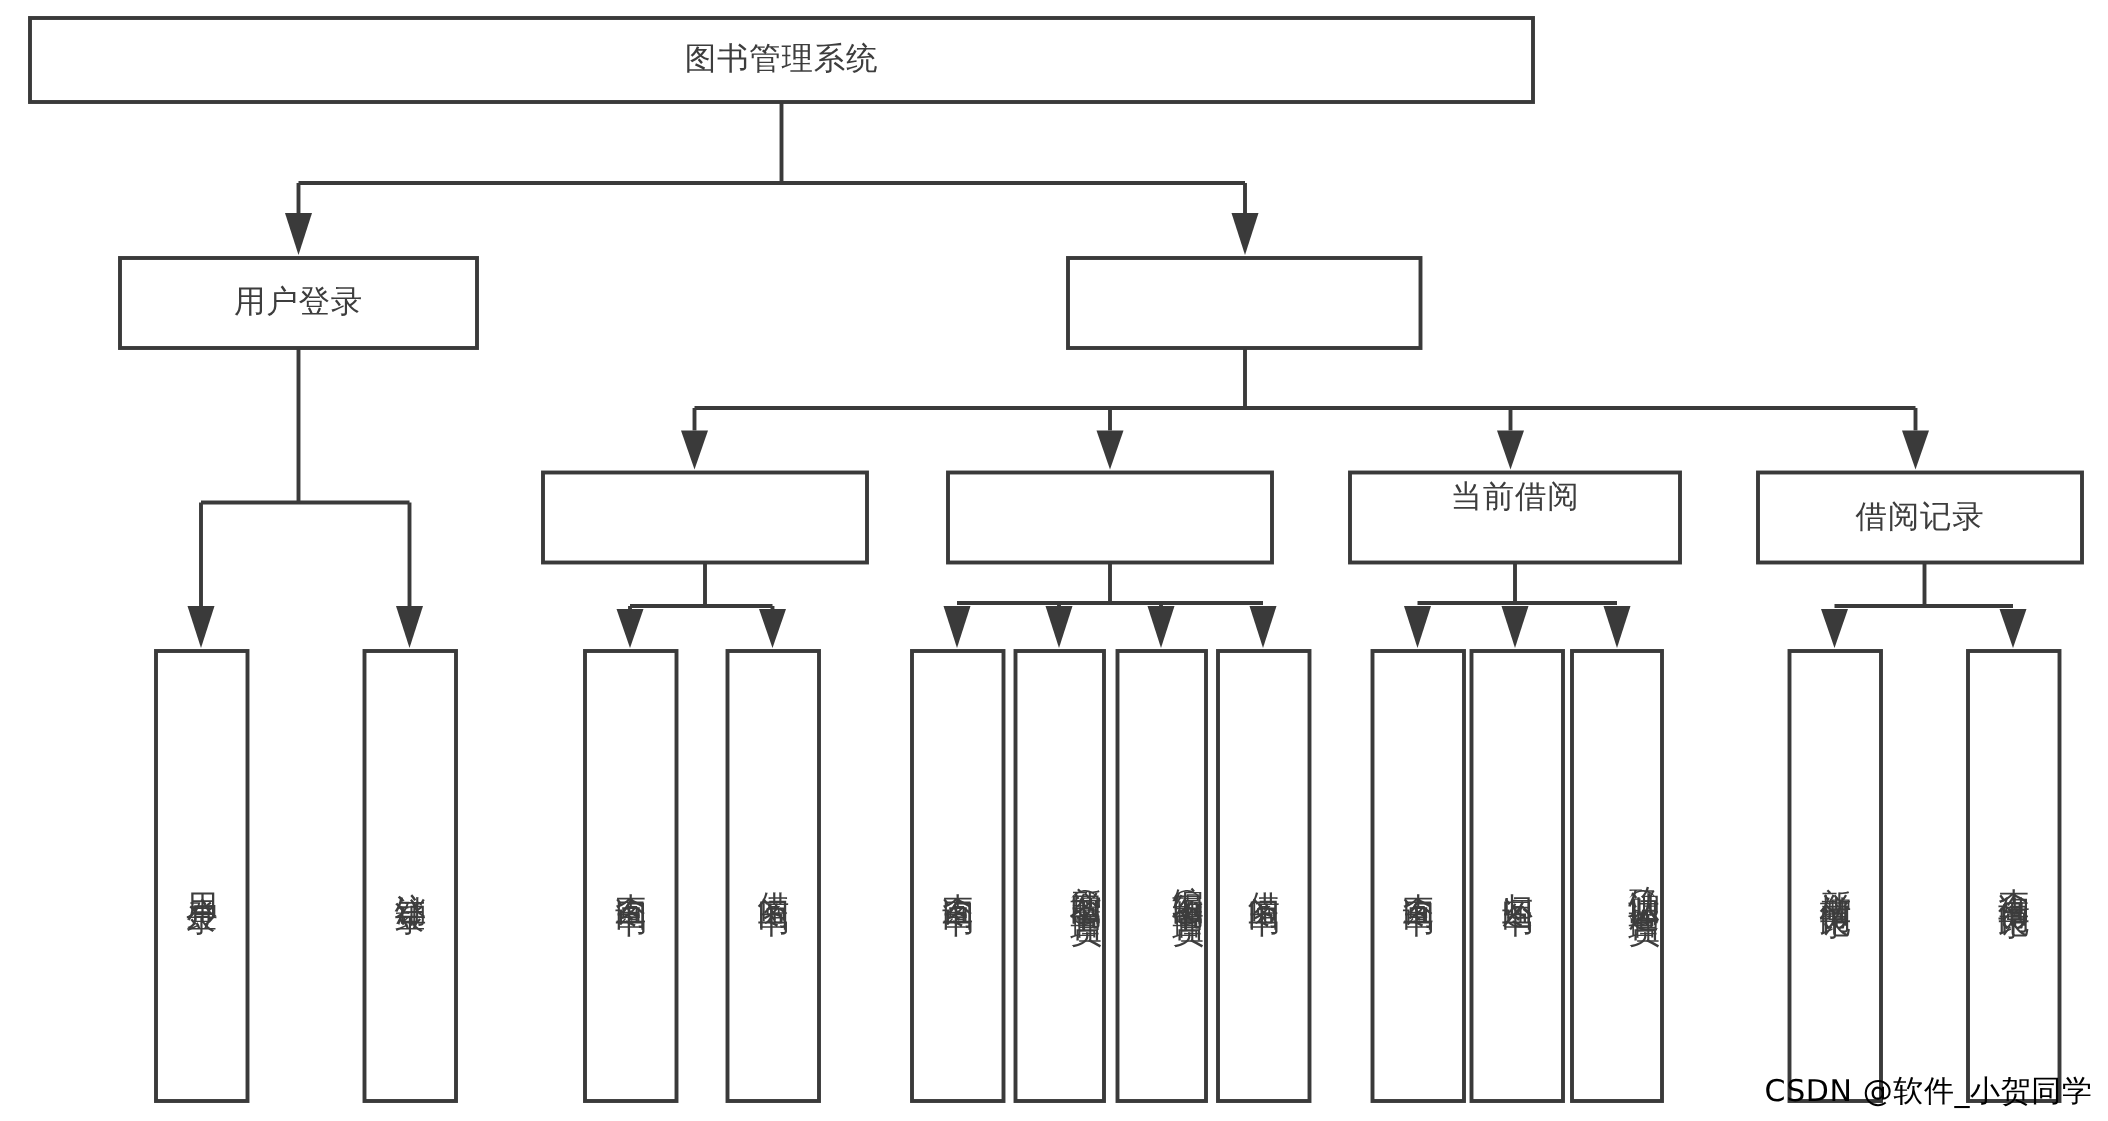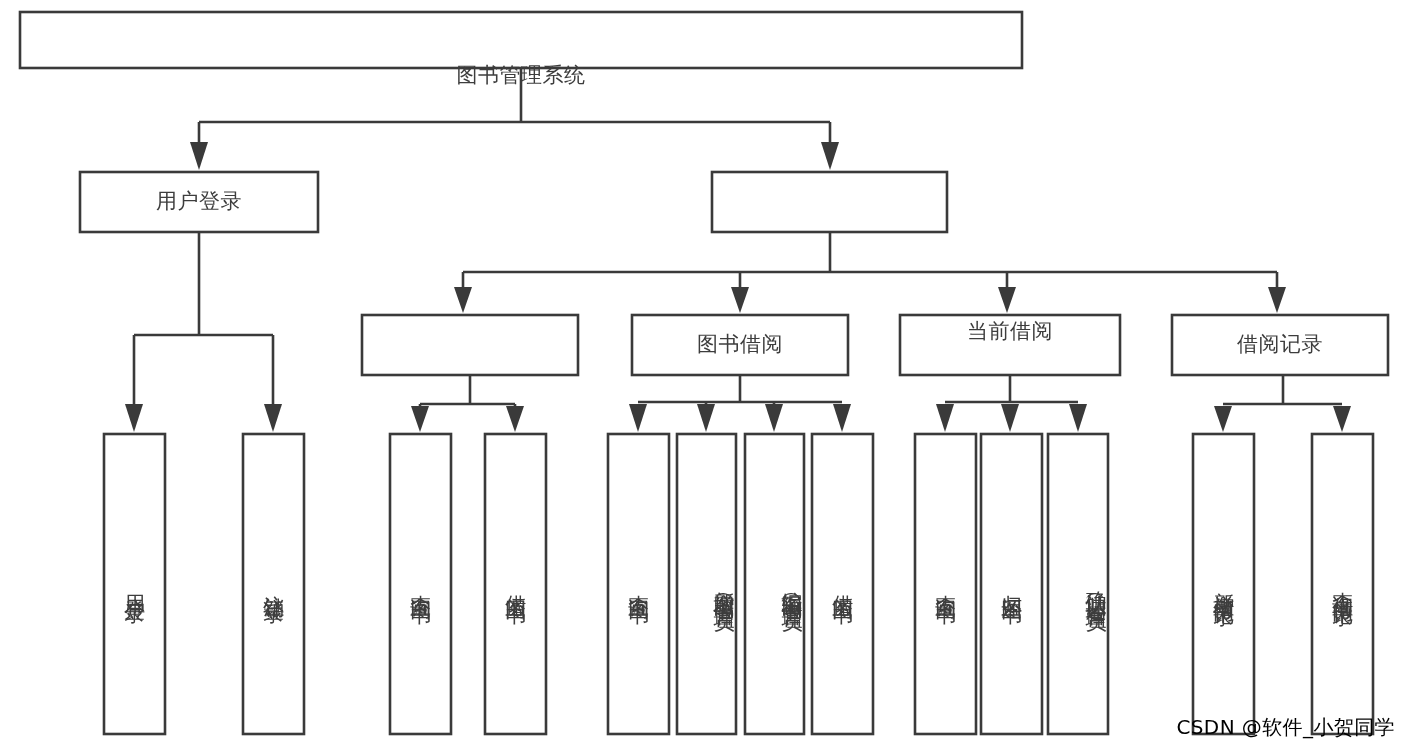--- a/index.html
+++ b/index.html
@@ -175,27 +175,26 @@
     <rect class="node-rect" x="812" y="434" width="61" height="300"></rect>
 
     <rect class="node-rect" x="915" y="434" width="61" height="300"></rect>
     <rect class="node-rect" x="981" y="434" width="61" height="300"></rect>
     <rect class="node-rect" x="1048" y="434" width="60" height="300"></rect>
 
     <rect class="node-rect" x="1193" y="434" width="61" height="300"></rect>
     <rect class="node-rect" x="1312" y="434" width="61" height="300"></rect>
   </svg>
 
-  <div class="node-label horizontal" style="left:20px; top:12px; width:1002px; height:56px;margin-top:36px;">图书管理系统</div>
+  <div class="node-label horizontal" style="left:20px; top:12px; width:1002px; height:56px;">图书管理系统</div>
 
   <div class="node-label horizontal" style="left:80px; top:172px; width:238px; height:60px;">用户登录</div>
 
 
 
-  <div class="node-label horizontal" style="left:632px; top:315px; width:216px; height:60px;">图书借阅</div>
 
   <div class="node-label horizontal" style="left:900px; top:302px; width:220px; height:60px;border-radius:14px;">当前借阅</div>
 
   <div class="node-label horizontal" style="left:1172px; top:315px; width:216px; height:60px;">借阅记录</div>
 
   <div class="node-label vertical" style="left:104px; top:434px; width:61px; height:300px;">用户登录</div>
 
   <div class="node-label vertical" style="left:243px; top:434px; width:61px; height:300px;">注销登录</div>
 
   <div class="node-label vertical" style="left:390px; top:434px; width:61px; height:300px;">查询图书</div>

